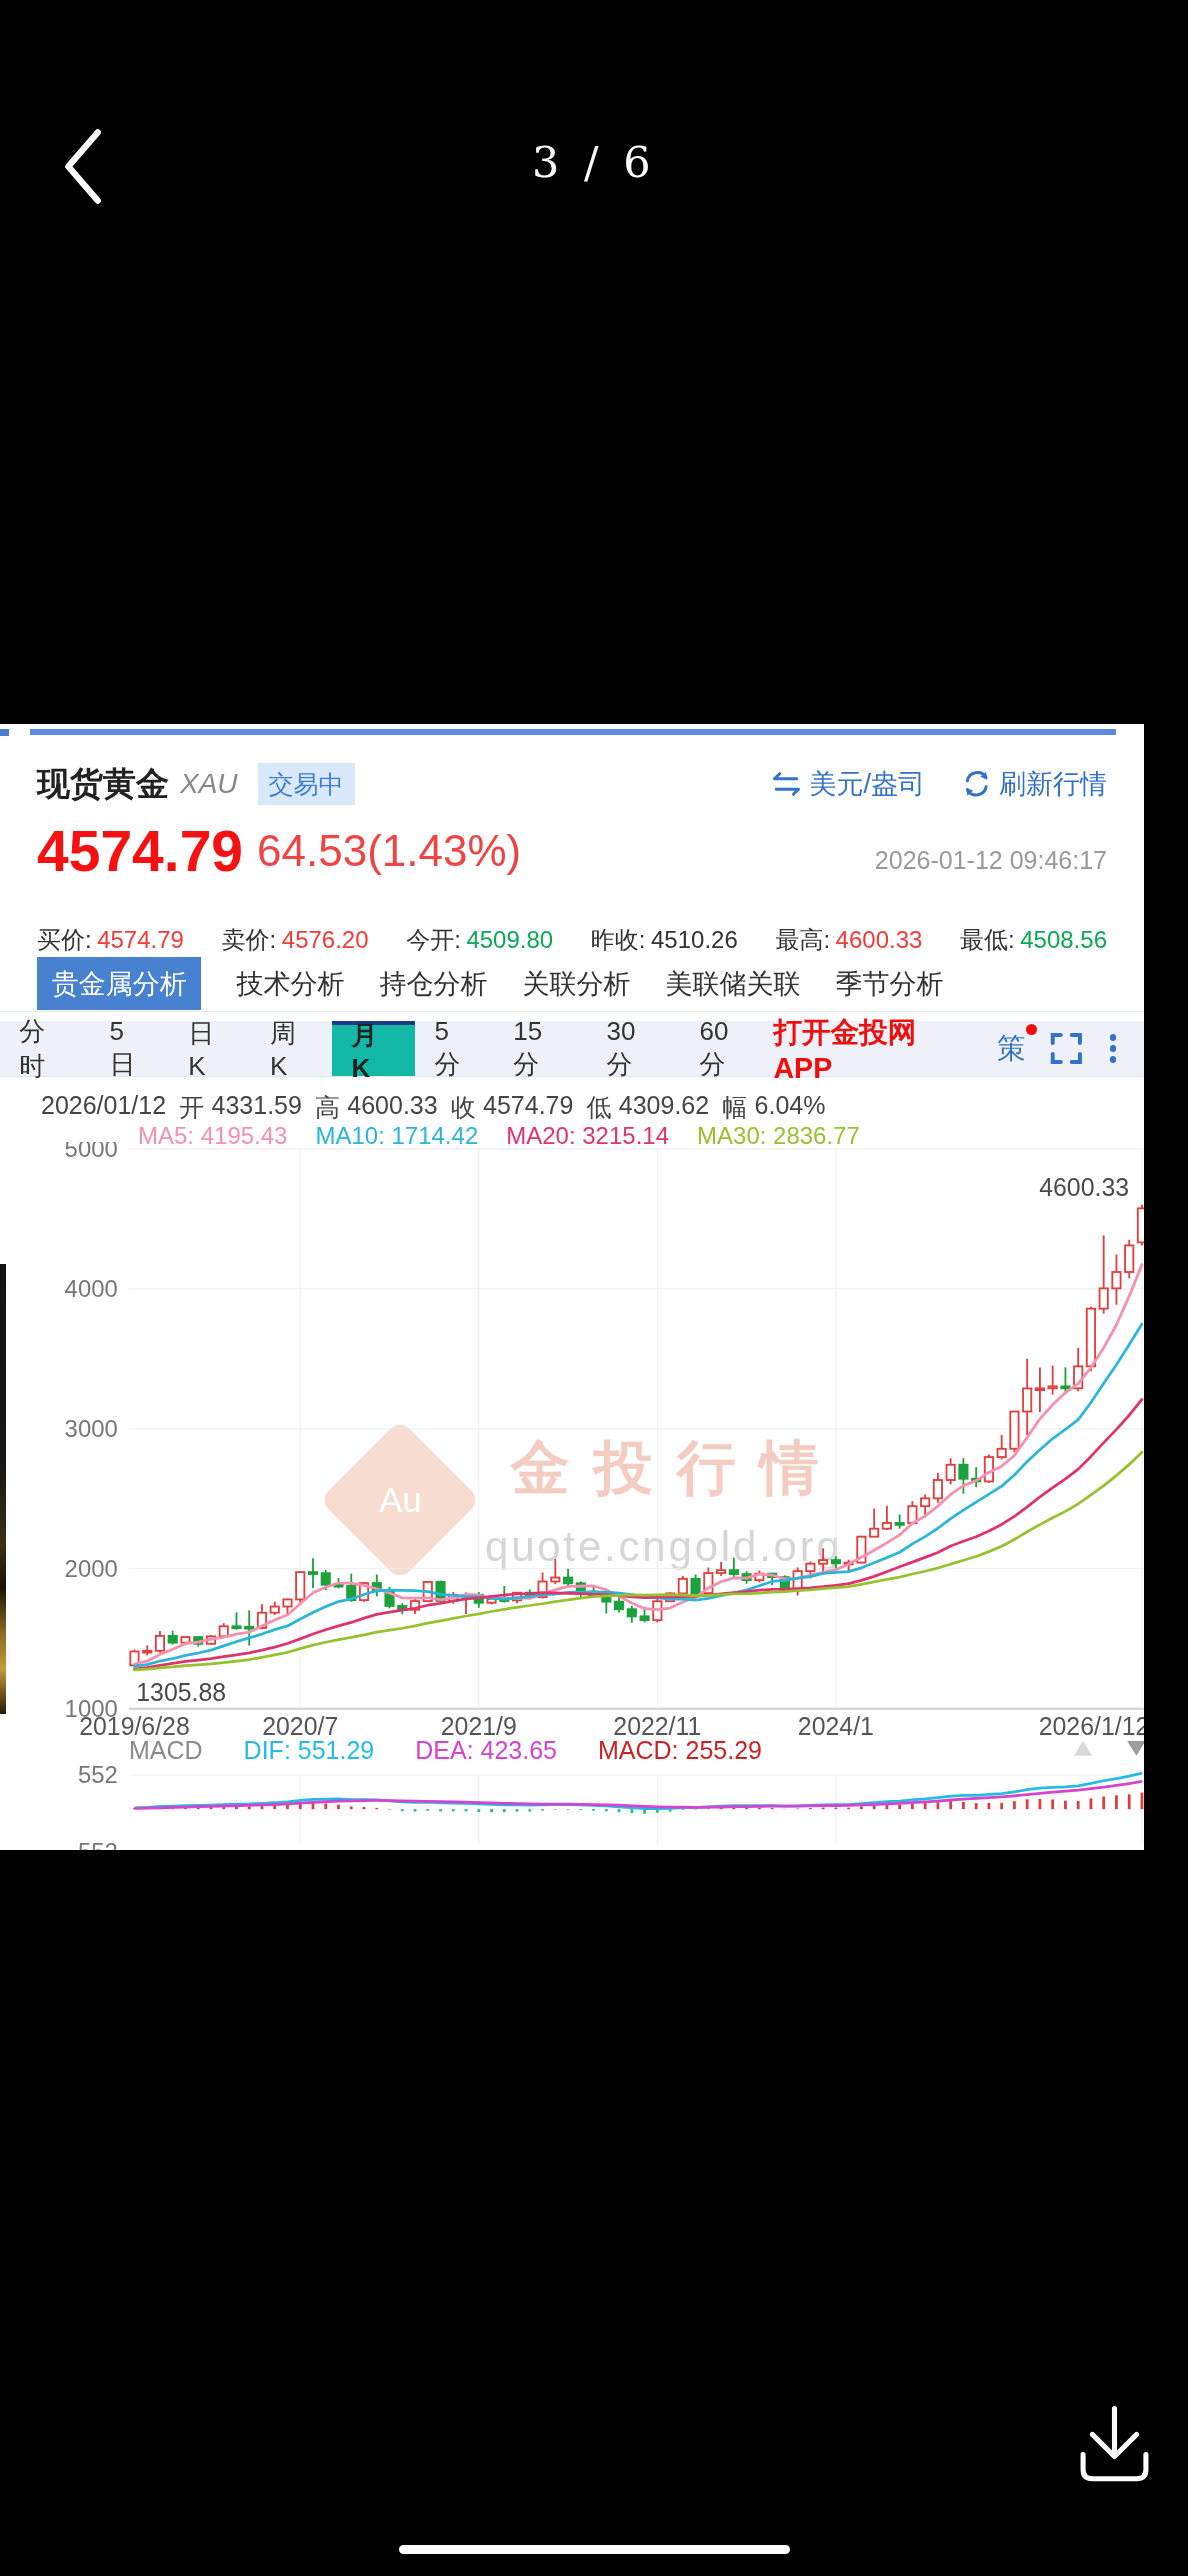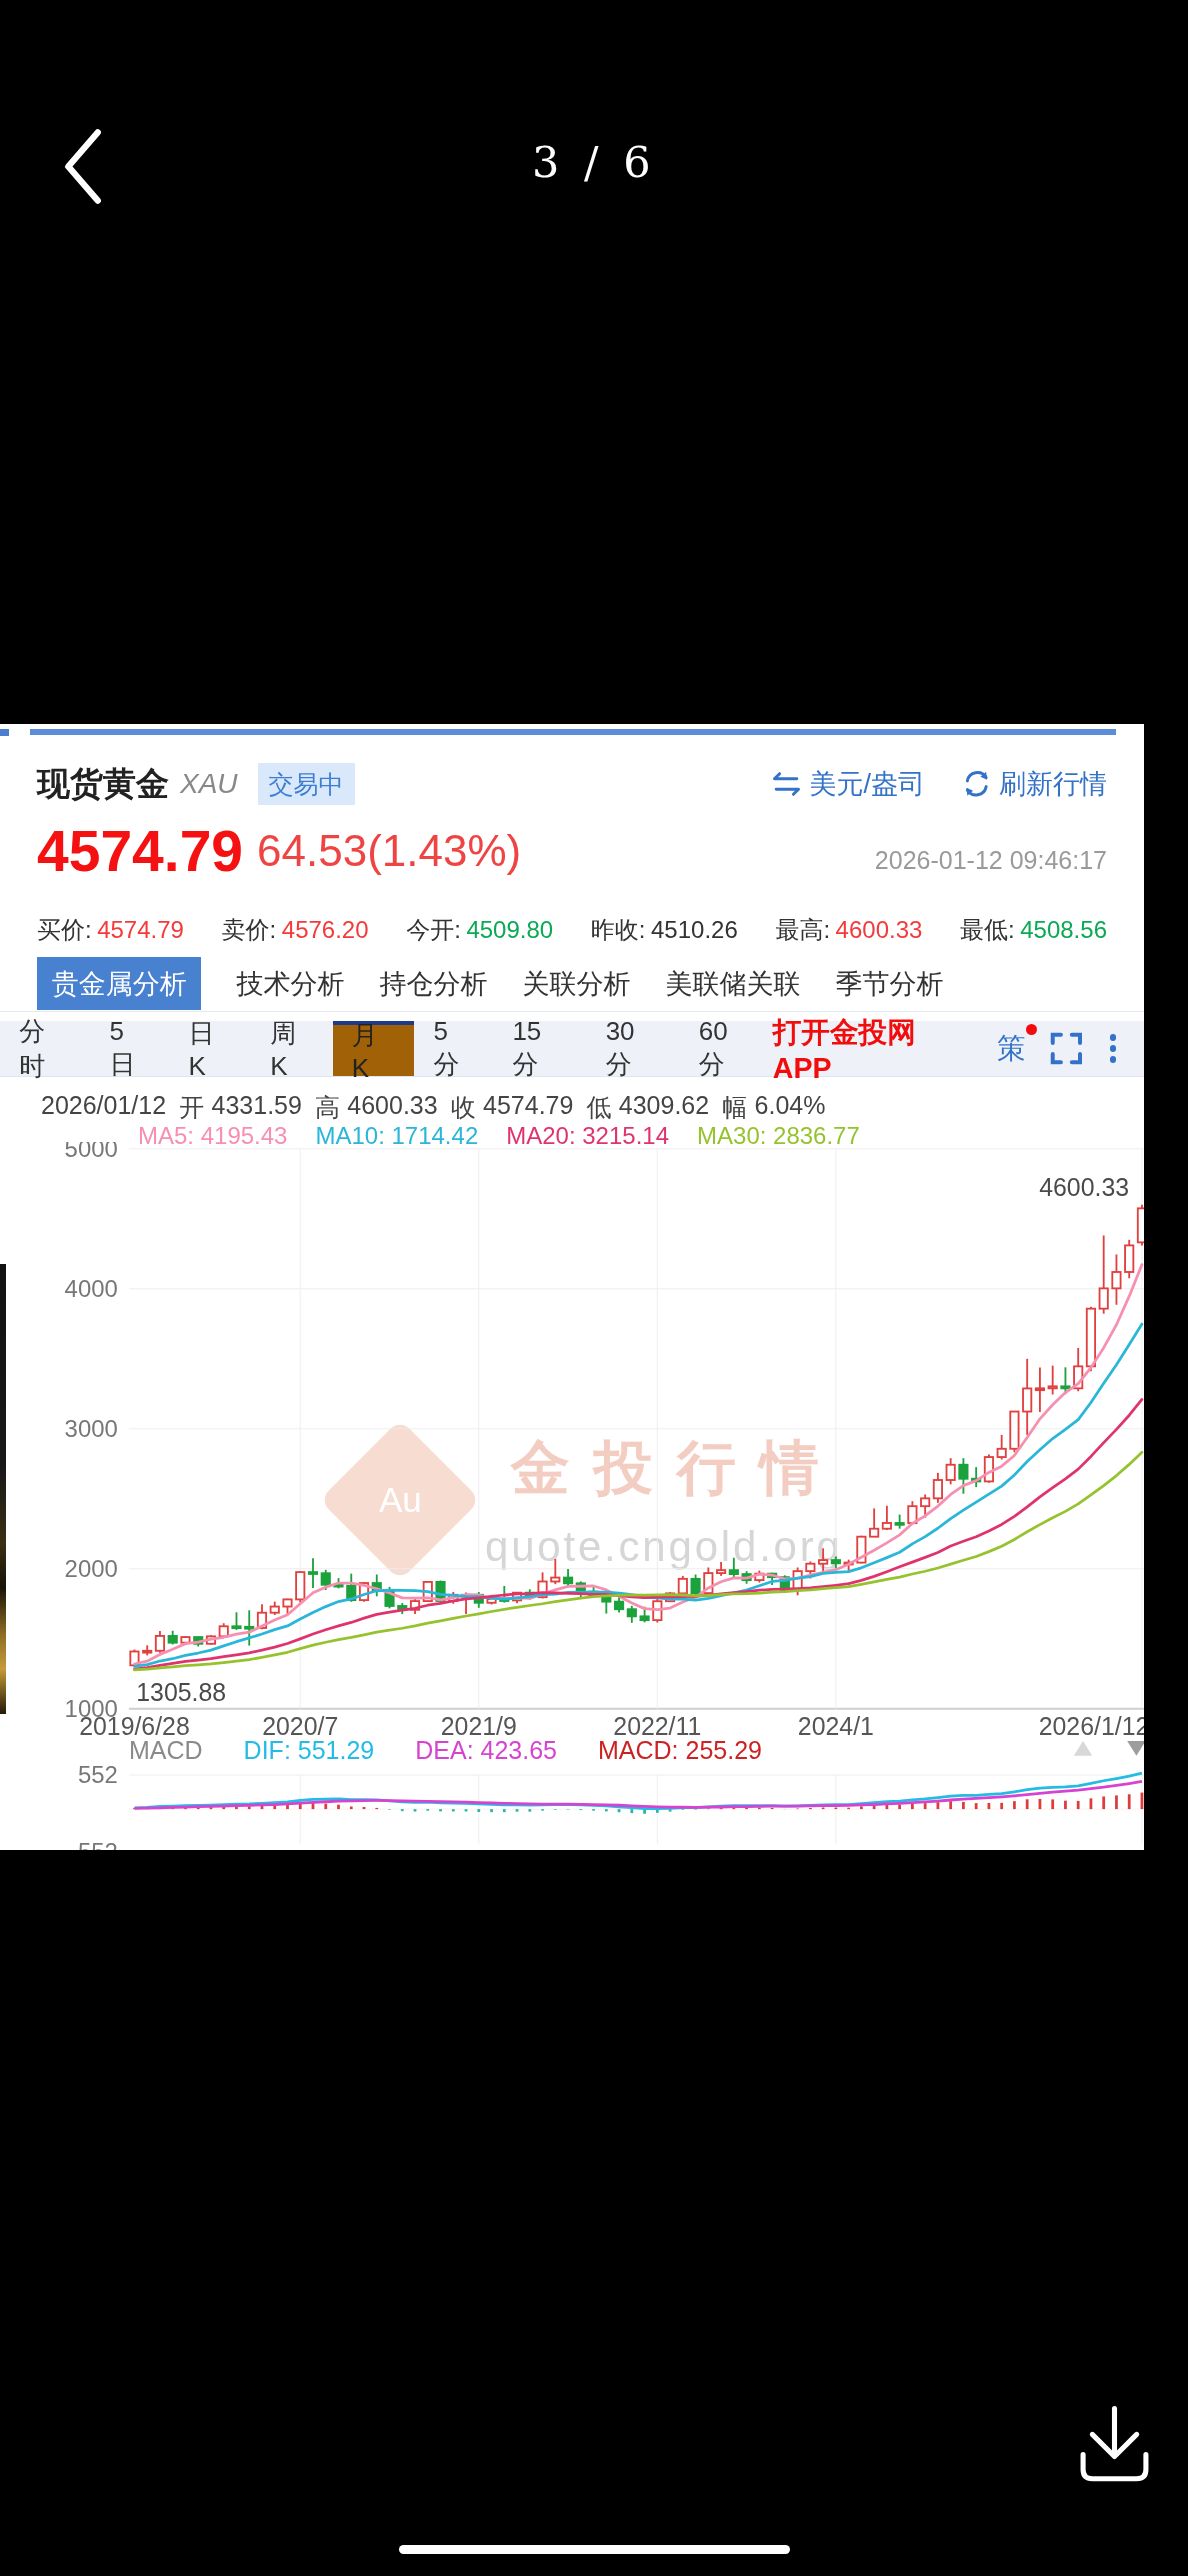--- a/index.html
+++ b/index.html
@@ -17,32 +17,32 @@
   .title-row{position:absolute;top:37px;left:37px;right:37px;height:46px;display:flex;align-items:center;}
   .q-name{font-size:33px;font-weight:bold;color:#222;}
   .q-sym{font-size:28px;color:#888;margin-left:11px;font-style:italic;}
   .q-badge{font-size:25px;color:#3d7ed2;background:#d9e8fa;padding:4.6px 11px;margin-left:20px;}
   .title-right{margin-left:auto;display:flex;align-items:center;gap:37px;}
   .hlink{display:flex;align-items:center;gap:7.4px;color:#3472c8;font-size:27px;cursor:pointer;}
   .price-row{position:absolute;top:90px;left:37px;right:37px;height:66px;display:flex;align-items:flex-end;}
   .q-price{font-size:57px;font-weight:bold;color:#f51111;line-height:1;}
   .q-change{font-size:44px;color:#ef4444;margin-left:14px;padding-bottom:3.7px;}
   .q-time{margin-left:auto;font-size:25px;color:#9a9a9a;padding-bottom:5.5px;}
-  .stats-row{position:absolute;top:190px;left:37px;right:37px;display:flex;justify-content:space-between;text-align:center;}
+  .stats-row{position:absolute;top:200px;left:37px;right:37px;display:flex;justify-content:space-between;text-align:center;}
   .stat{font-size:24px;color:#333;white-space:nowrap;}
   .stat b{font-weight:normal;margin-left:5.5px;}
   .c-red{color:#f43a3a;} .c-green{color:#0aa953;} .c-dark{color:#333;}
   .tabs-row{position:absolute;top:232px;left:0;right:0;height:55px;display:flex;align-items:center;
             gap:35px;padding-left:37px;border-bottom:1.8px solid #e4eaf3;}
   .atab{font-size:27px;color:#333;cursor:pointer;}
   .atab.active{background:#4781cf;color:#fff;padding:8.3px 14.7px;}
   .period-bar{position:absolute;top:297px;left:0;right:0;height:55px;background:#eef2f8;
               display:flex;align-items:stretch;border-bottom:0.9px solid #e0e6ef;}
   .ptab{font-size:26px;color:#333;display:flex;align-items:center;padding:0 19.3px;cursor:pointer;}
-  .ptab.active{background:#a16207;border-top:4.6px solid #1e3a8c;color:#222;}
+  .ptab.active{background:#14b8a6;border-top:4.6px solid #1e3a8c;color:#222;font-weight:bold;}
   .pb-right{margin-left:auto;display:flex;align-items:center;gap:24px;padding-right:24px;}
   .app-link{color:#f20d0d;font-size:28.6px;font-weight:bold;cursor:pointer;}
   .strategy{position:relative;color:#3472c8;font-size:28.6px;cursor:pointer;}
   .strategy .dot{position:absolute;top:-5.5px;right:-11px;width:11px;height:11px;border-radius:50%;background:#f20d0d;}
   .kebab{display:flex;flex-direction:column;gap:4.6px;cursor:pointer;padding:3.7px;}
   .kebab i{width:6.4px;height:6.4px;border-radius:50%;background:#3472c8;}
   .ohlc-row{position:absolute;top:367px;left:41px;font-size:25px;color:#444;display:flex;gap:13px;}
   .ohlc-row .pair{display:flex;gap:7.4px;}
   .ma-row{position:absolute;top:398px;left:138px;font-size:24px;display:flex;gap:28px;}
   .ma5{color:#f78fb0;} .ma10{color:#29b6d8;} .ma20{color:#e0336e;} .ma30{color:#96c22e;}

